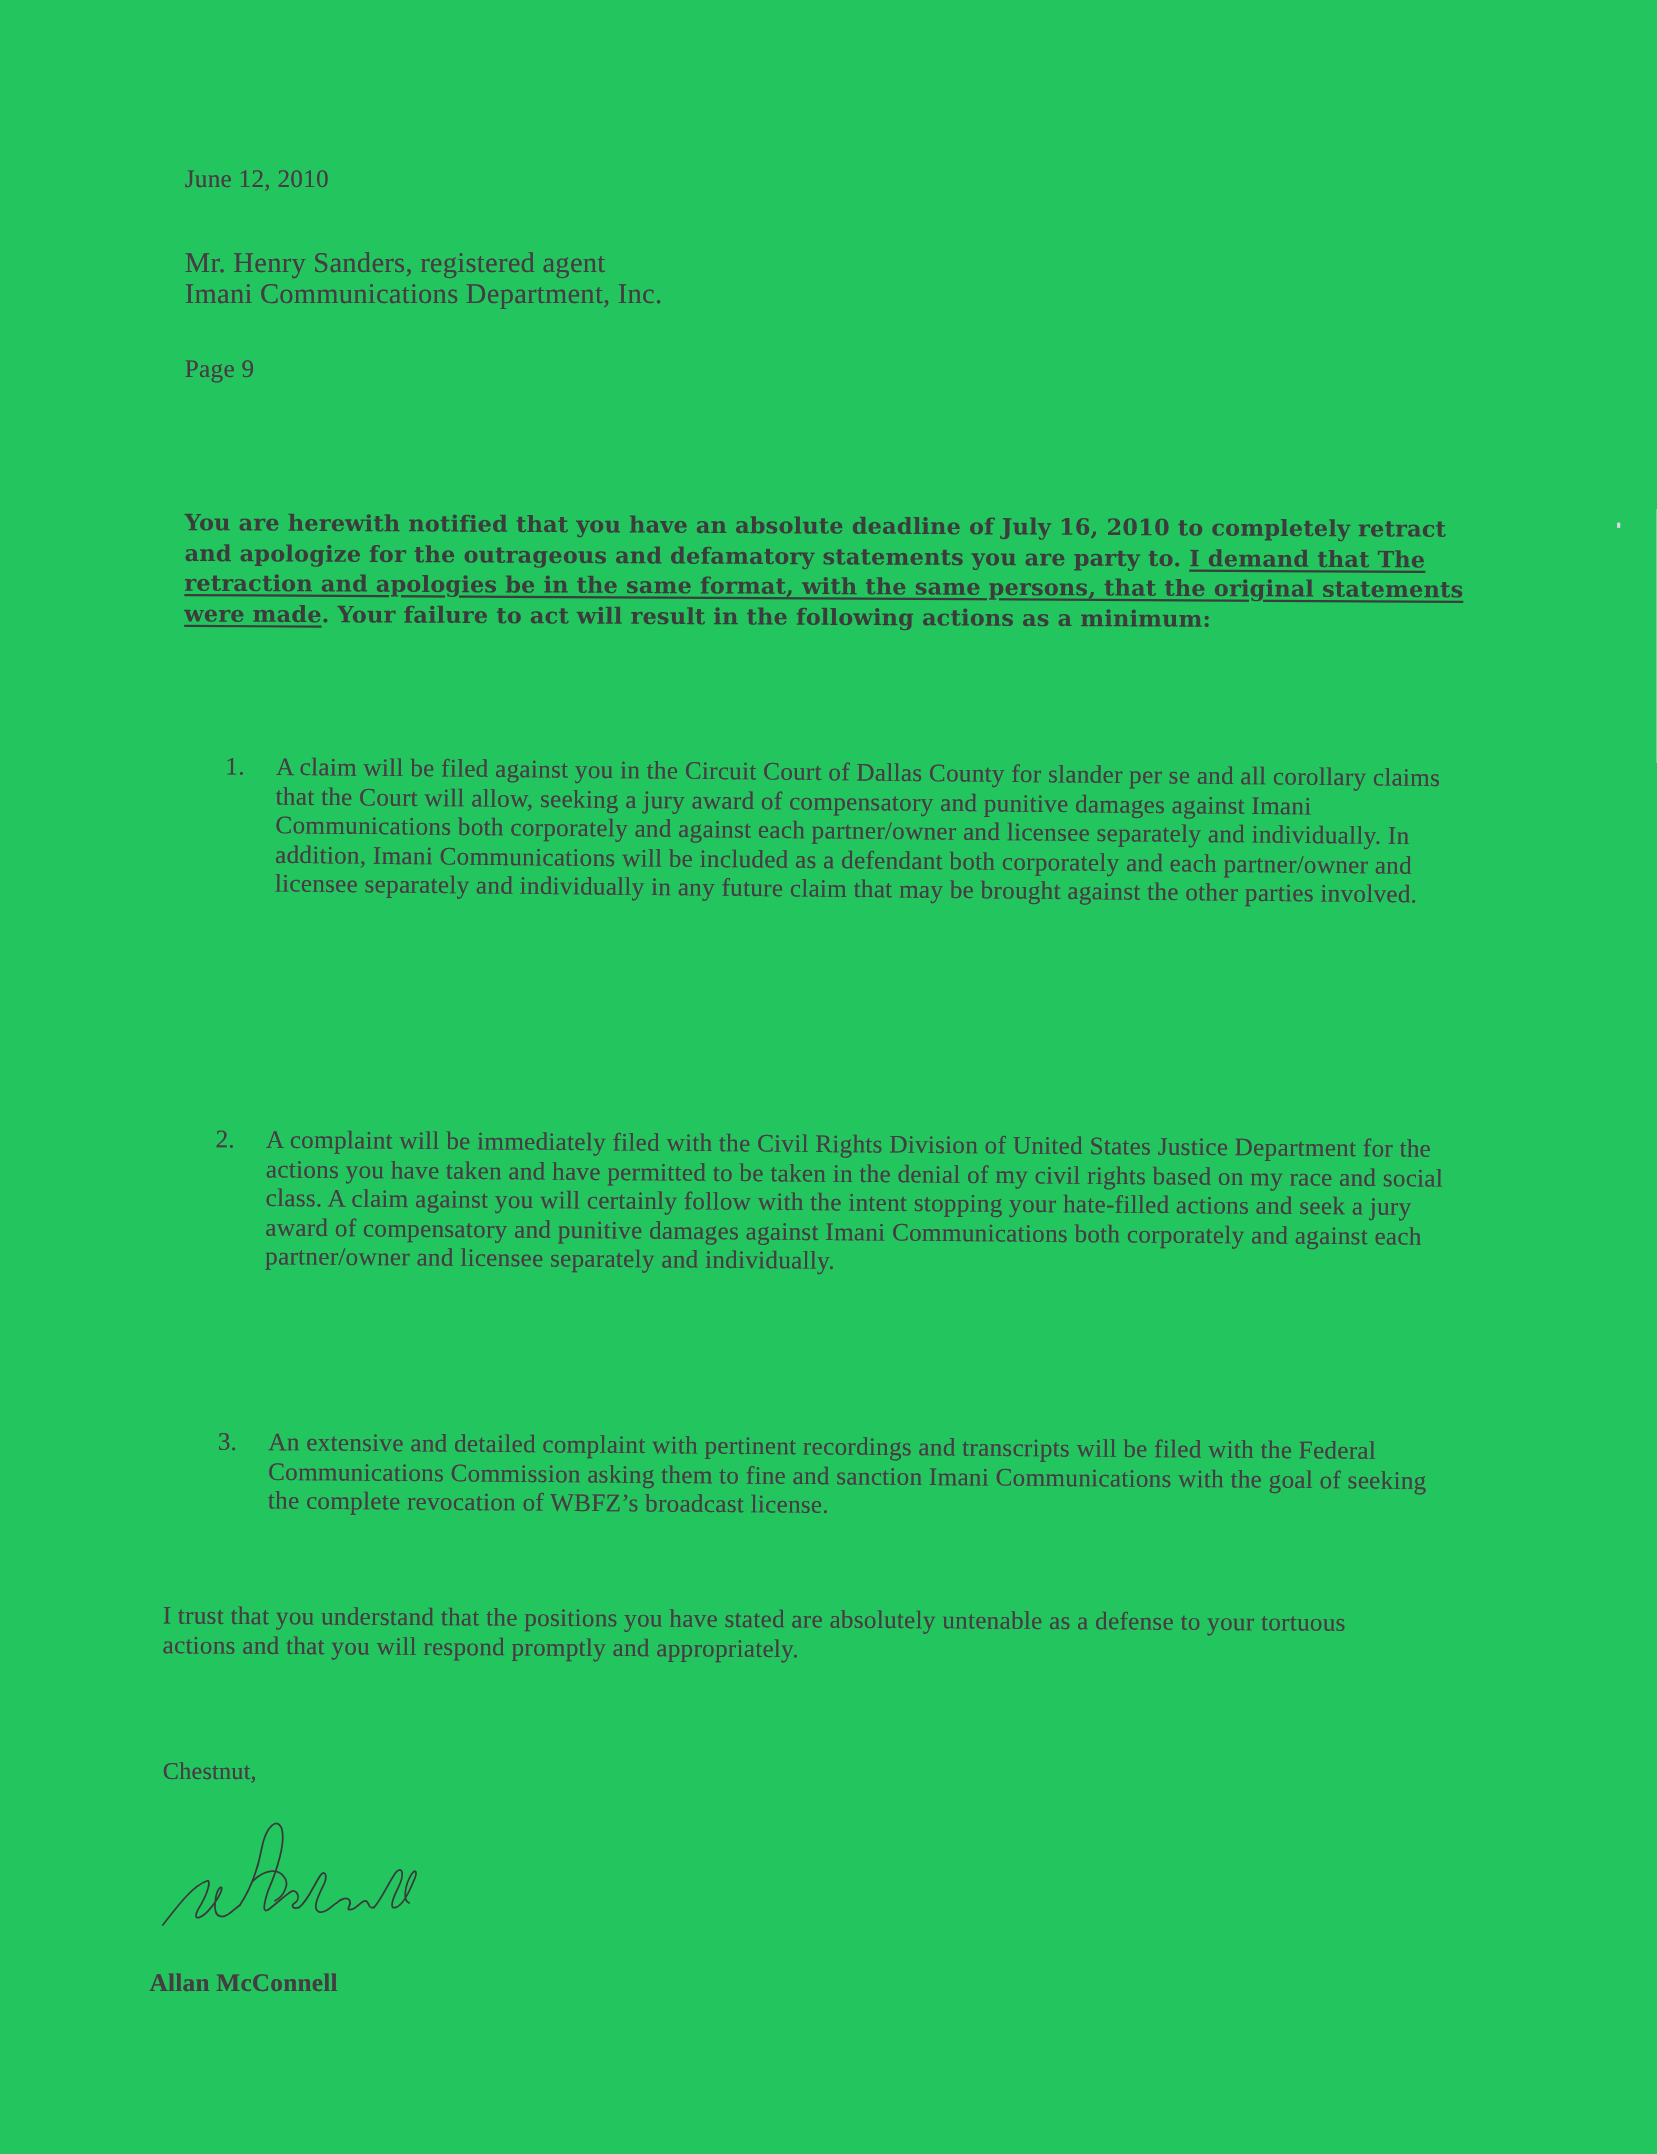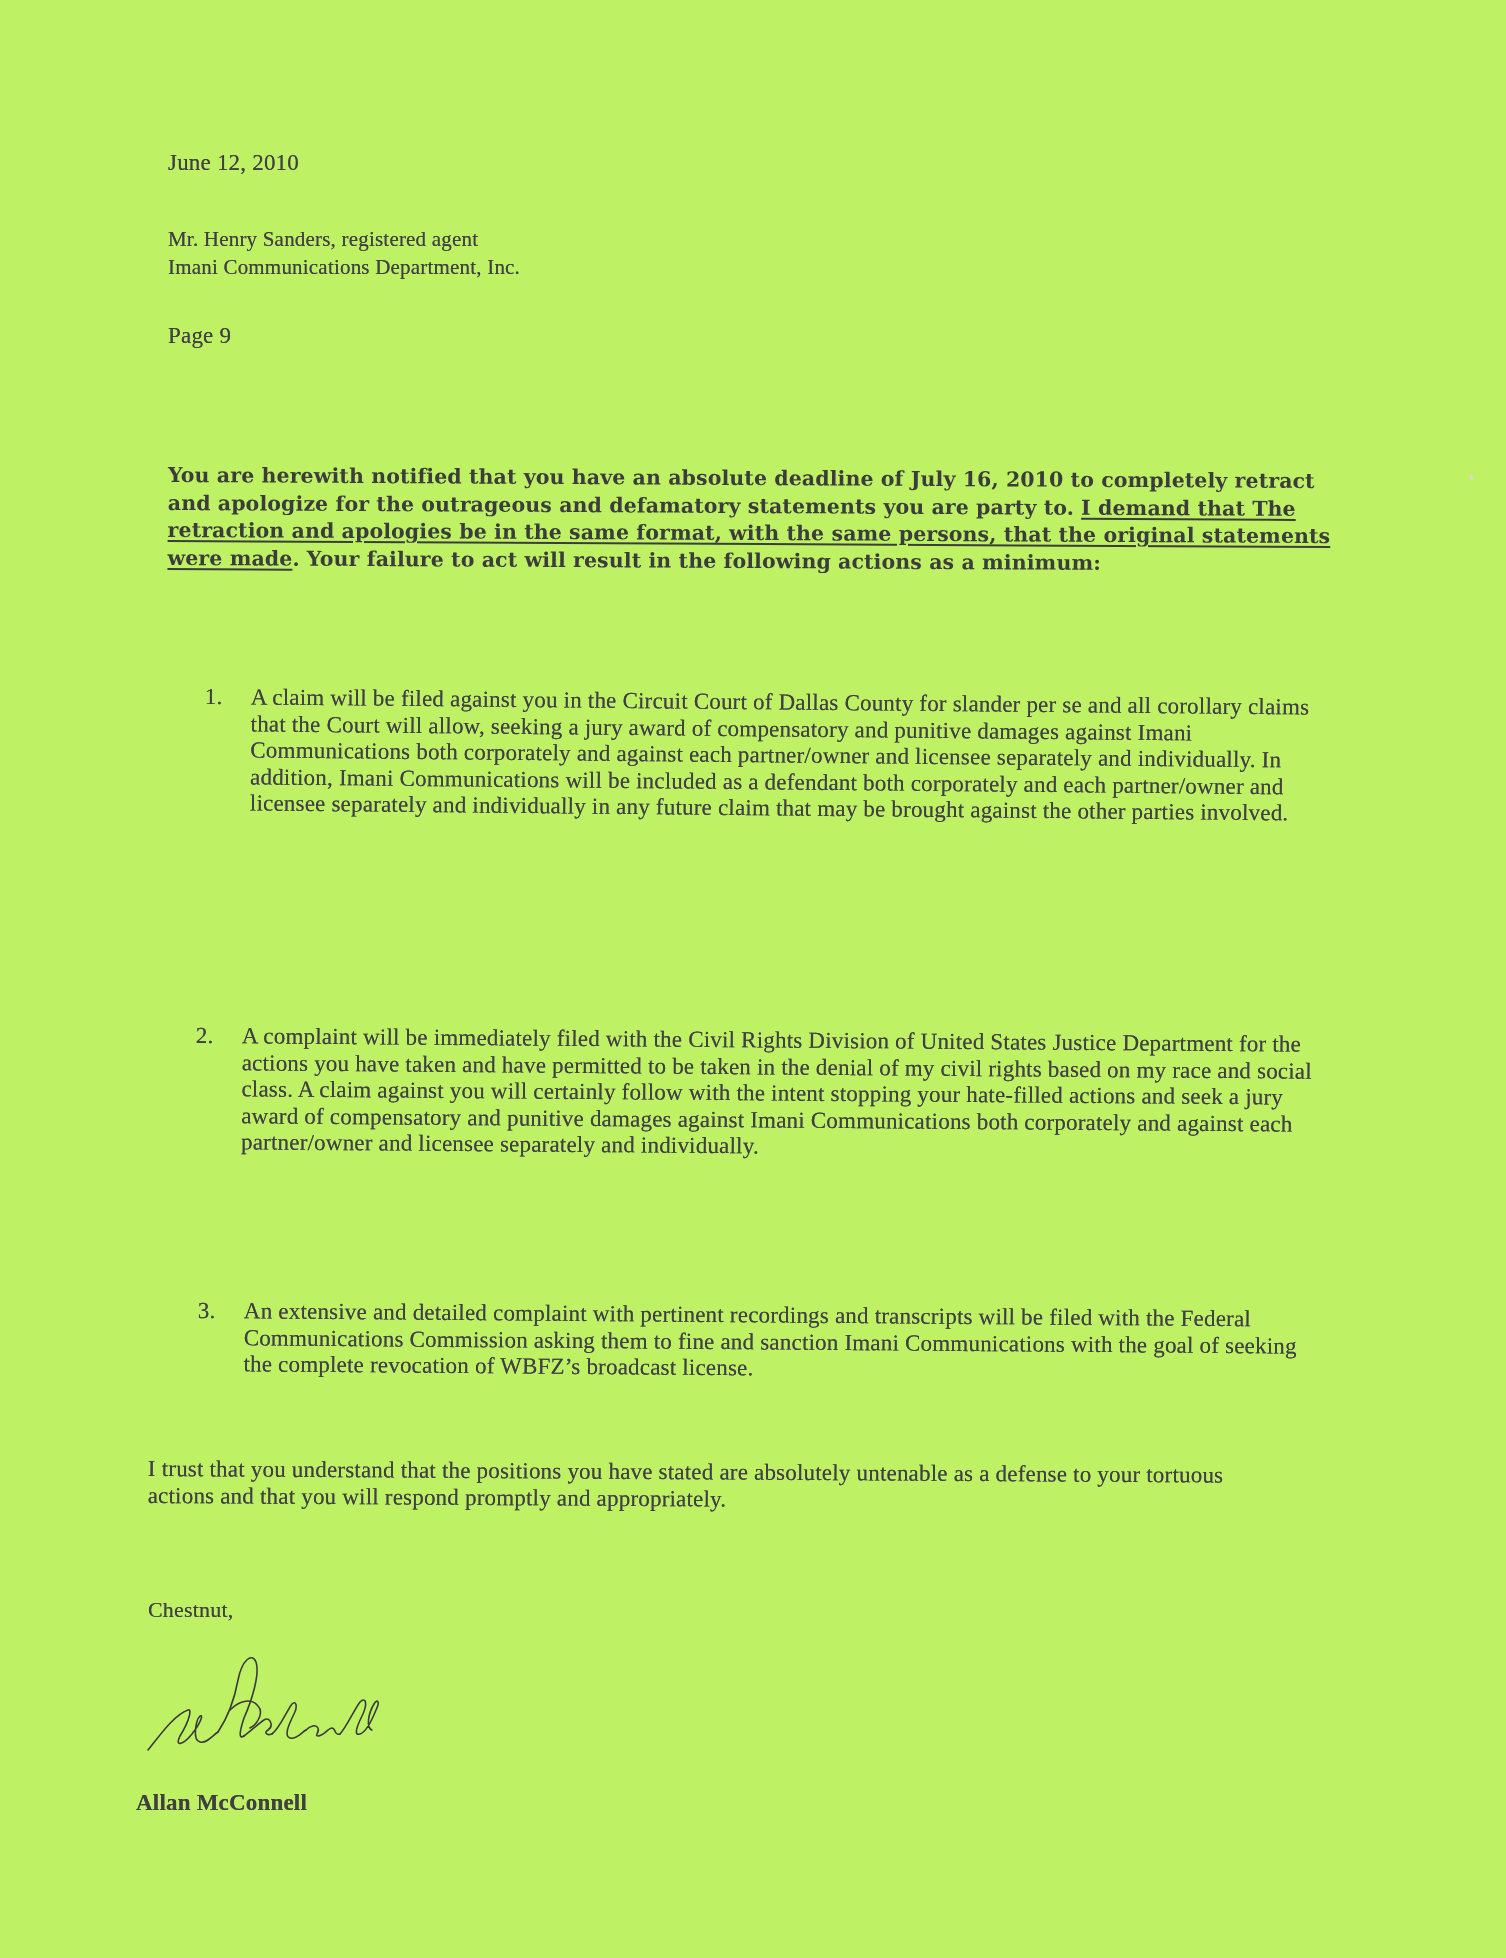--- a/index.html
+++ b/index.html
@@ -11,35 +11,35 @@
     width: 1506px;
     height: 1958px;
     position: relative;
     overflow: hidden;
     font-family: "Liberation Serif", "DejaVu Serif", serif;
     color: #3a3a3a;
   }
   .page {
     position: absolute;
     inset: 0;
-    background: #bef264;
+    background: #22c55e;
   }
   .abs { position: absolute; }
   .scan {
     color: #404040;
     text-shadow: 0 0 0.6px #666;
     letter-spacing: 0.2px;
   }
   .date {
     left: 168px; top: 150px;
     font-size: 23px;
   }
   .addr {
     left: 168px; top: 225px;
-    font-size: 21px;
+    font-size: 26px;
     line-height: 28px;
   }
   .pagenum {
     left: 168px; top: 323px;
     font-size: 23px;
   }
   .notice {
     left: 168px; top: 462px;
     width: 1190px;
     font-family: "DejaVu Serif", "Liberation Serif", serif;

